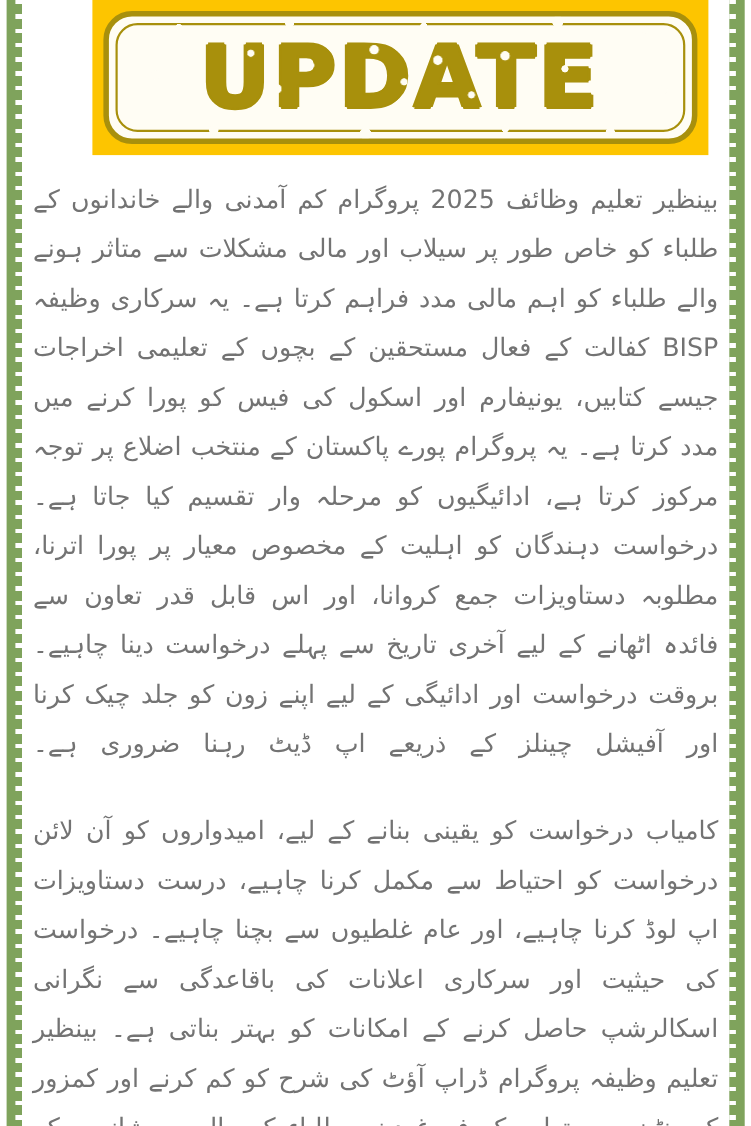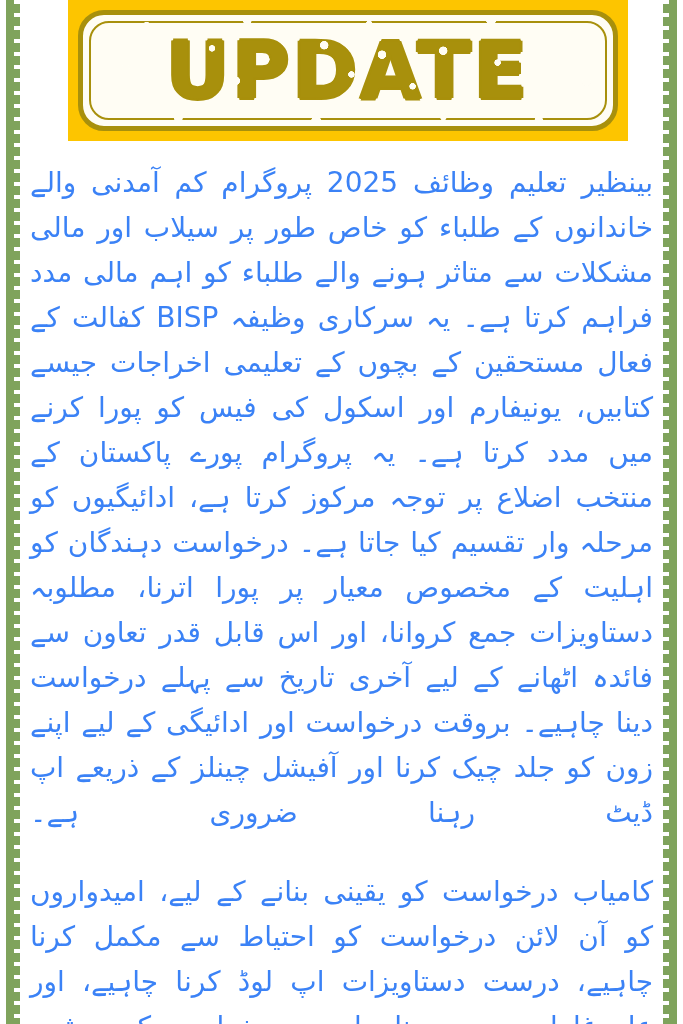--- a/index.html
+++ b/index.html
@@ -43,21 +43,21 @@
         to bottom,
         #ffffff 0px, #ffffff 4px,
         rgba(255,255,255,0) 4px, rgba(255,255,255,0) 13px);
   }
   .side-rail.left  .ticks { right: 0; }
   .side-rail.right .ticks { left: 0; }
 
   
   #banner-wrap {
     position: absolute;
-    left: 68px;
+    left: 84px;
     top: 0px;
     width: 560px;
     height: 141px;
     background: #fdc500;
     box-sizing: border-box;
     padding: 10px;
   }
   #banner-inner {
     position: relative;
     width: 100%;
@@ -140,23 +140,23 @@
     position: absolute;
     left: 30px;
     right: 30px;
     top: 160px;
     direction: rtl;
     text-align: justify;
     text-align-last: justify;
   }
   .para {
     font-family: "DejaVu Sans", "Liberation Sans", sans-serif;
-    font-size: 28px;
+    font-size: 23px;
     line-height: 45px;
-    color: #3b82f6;
+    color: #737373;
     margin: 0 0 34px 0;
     direction: rtl;
     text-align: justify;
     text-align-last: justify;
     word-spacing: 1px;
   }
   .para:last-child { margin-bottom: 0; }
 </style>
 </head>
 <body>

